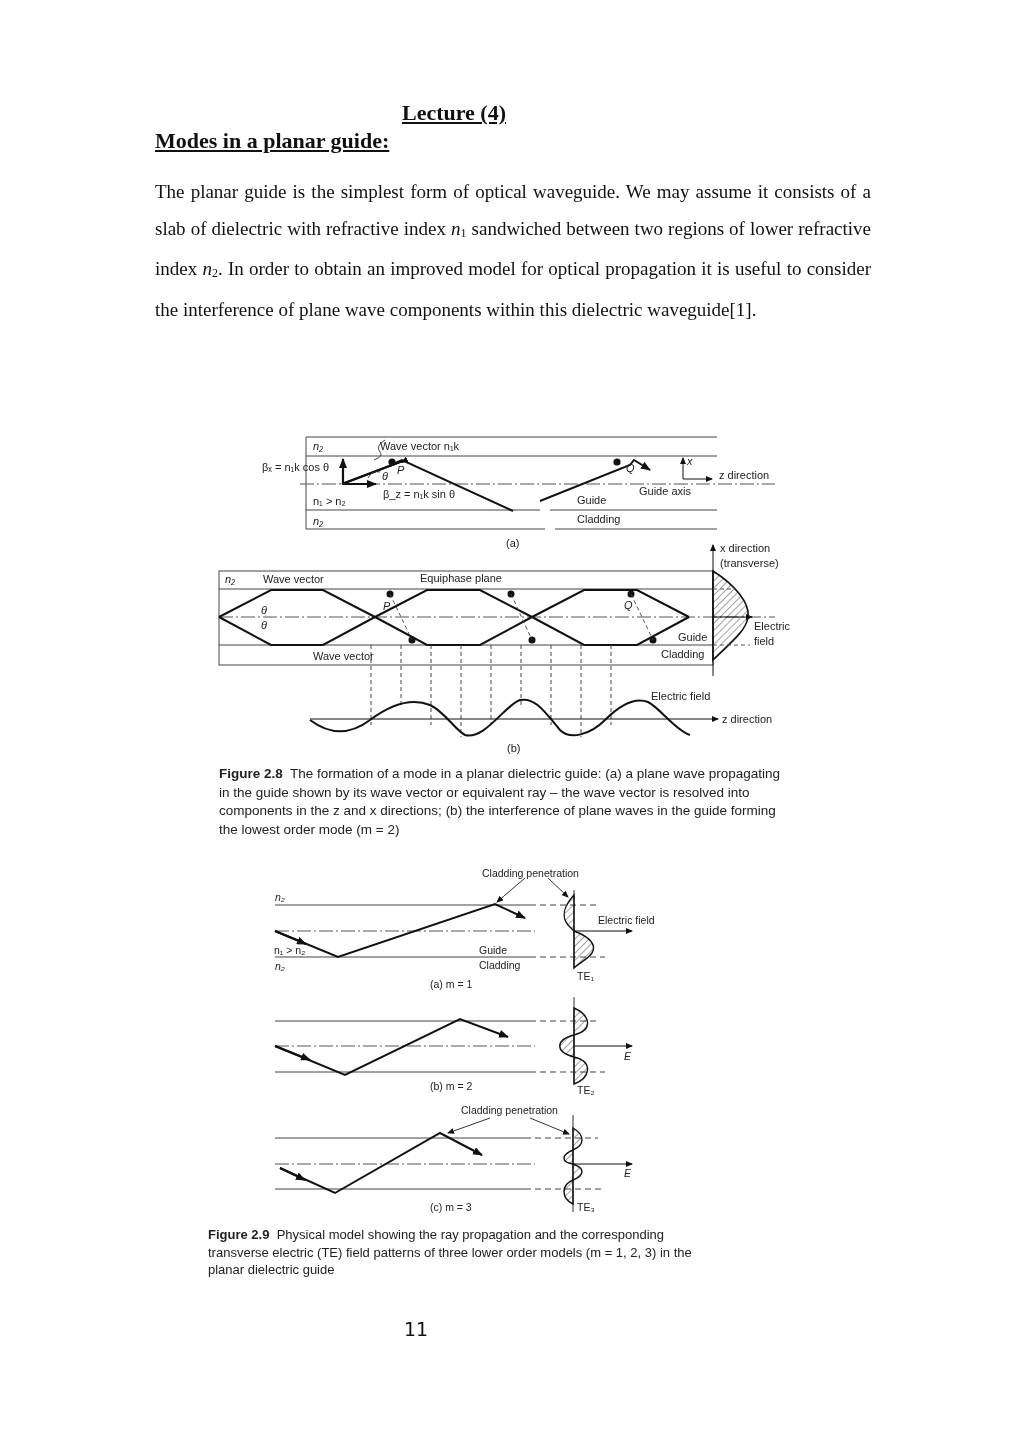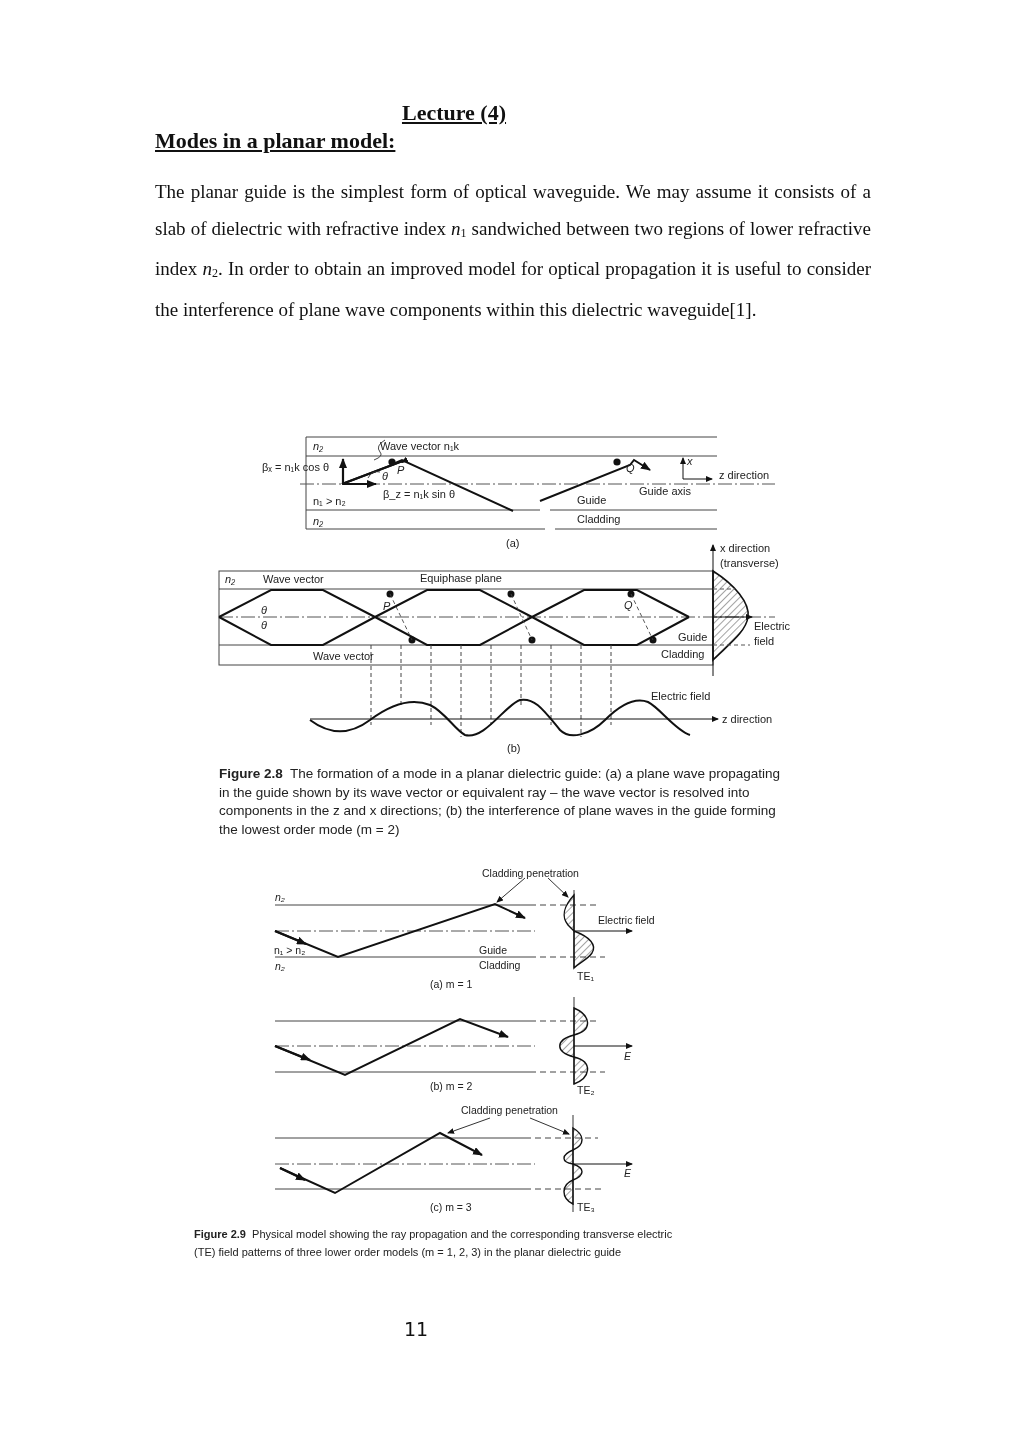--- a/index.html
+++ b/index.html
@@ -12,21 +12,21 @@
   .fig { position: absolute; left: 0; top: 0; }
   .fig text { font-family: "Liberation Sans", sans-serif; fill: #222; }
   .caption { position: absolute; font-family: "Liberation Sans", sans-serif; font-size: 13.5px; line-height: 18.5px; color: #222; }
   .caption b { font-weight: bold; }
   .page-number { position: absolute; top: 1318px; left: 0; width: 832px; text-align: center; font-family: "DejaVu Sans", sans-serif; font-size: 19px; color: #111; }
 </style>
 </head>
 <body>
 
 <div class="lecture-title">Lecture (4)</div>
-<div class="section-heading">Modes in a planar model:</div>
+<div class="section-heading">Modes in a planar guide:</div>
 
 <p class="body-text" style="margin:0;"><span>The planar guide is the simplest form of optical waveguide. We may assume it consists of a slab of dielectric with refractive index </span><i><span>n</span><sub>1</sub></i><span> sandwiched between two regions of lower refractive index </span><i><span>n</span><sub>2</sub></i><span>. In order to obtain an improved model for optical propagation it is useful to consider the interference of plane wave components within this dielectric waveguide[1].</span></p>
 
 <svg class="fig" width="1024" height="760" viewBox="0 0 1024 760">
   <defs>
     <marker id="arr" markerWidth="10" markerHeight="8" refX="9" refY="4" orient="auto" markerUnits="userSpaceOnUse">
       <path d="M0,0 L10,4 L0,8 Z" fill="#111"></path>
     </marker>
     <marker id="arrs" markerWidth="7" markerHeight="6" refX="6" refY="3" orient="auto" markerUnits="userSpaceOnUse">
       <path d="M0,0 L7,3 L0,6 Z" fill="#111"></path>
@@ -214,18 +214,18 @@
     <line x1="573" y1="1164" x2="632" y2="1164" stroke="#111" marker-end="url(#arr2s)"></line>
     <line x1="490" y1="1118" x2="448" y2="1133" stroke="#333" marker-end="url(#arr2s)"></line>
     <line x1="530" y1="1118" x2="569" y2="1134" stroke="#333" marker-end="url(#arr2s)"></line>
     <text x="461" y="1114" font-size="10.5">Cladding penetration</text>
     <text x="624" y="1177" font-size="10.5" font-style="italic">E</text>
     <text x="577" y="1211" font-size="10.5">TE₃</text>
     <text x="430" y="1211" font-size="10.5">(c) m = 3</text>
   </g>
 </svg>
 
-<div class="caption" style="top:1226px; left:194px; width:490px; font-size:11px; line-height:17.5px;">
+<div class="caption" style="top:1226px; left:208px; width:490px; font-size:13px; line-height:17.5px;">
   <b>Figure 2.9</b>&nbsp;
   <span>Physical model showing the ray propagation and the corresponding transverse electric (TE) field patterns of three lower order models (m = 1, 2, 3) in the planar dielectric guide</span>
 </div>
 
 <div class="page-number">11</div>
 
 </body></html>

